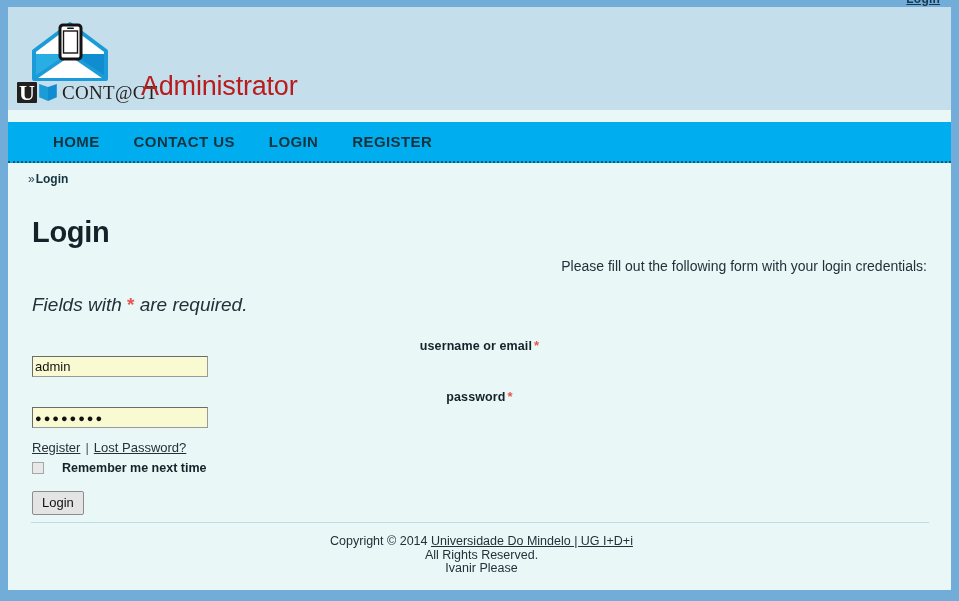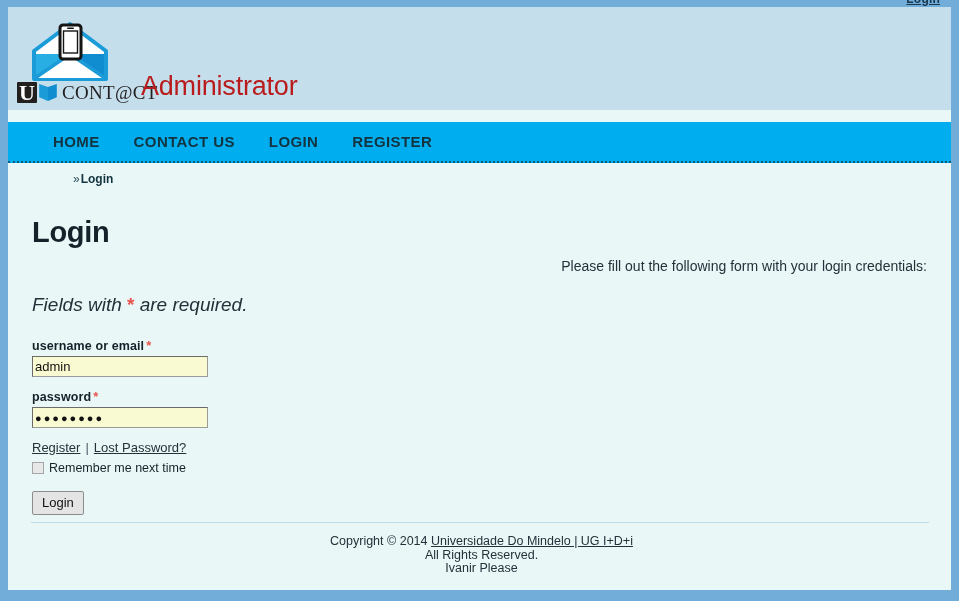--- a/index.html
+++ b/index.html
@@ -140,25 +140,24 @@
     font-size: 15px;
     font-weight: bold;
     color: #13333f;
     text-decoration: none;
     letter-spacing: .4px;
     line-height: 39px;
   }
 
   
   #breadcrumb {
-    padding: 9px 0 0 36px;
+    padding: 9px 0 0 20px;
     font-size: 12px;
     font-weight: bold;
     color: #13333f;
-    margin-left: 29px;
   }
   #breadcrumb .crumb-sep {
     font-weight: normal;
     color: #2c4c5a;
     margin-right: 1px;
   }
 
   
   #content {
     padding: 30px 24px 0 24px;
@@ -193,20 +192,21 @@
   #login-form {
     margin-top: 22px;
   }
   .field-label {
     display: block;
     font-size: 12.5px;
     font-weight: bold;
     color: #15222a;
     margin: 0 0 3px 0;
     letter-spacing: .1px;
+    text-align: center;
   }
   .field-label .req-star {
     font-size: 13px;
     margin-left: 2px;
   }
   .text-input {
     display: block;
     width: 170px;
     height: 17px;
     padding: 1px 2px;
@@ -250,22 +250,23 @@
     width: 12px;
     height: 12px;
     margin: 0 5px 0 0;
     background: #e8e8e8;
     border: 1px solid #a6a6a6;
     display: inline-block;
     box-sizing: border-box;
   }
   #remember-label {
     font-size: 12.5px;
-    font-weight: normal;
+    font-weight: bold;
     color: #15222a;
+    margin-left: 13px;
   }
   #login-button {
     margin-top: 16px;
     padding: 3px 9px 4px 9px;
     font-family: "Liberation Sans", sans-serif;
     font-size: 13px;
     color: #111;
     background: #E4E4E4;
     border: 1px solid #8c8c8c;
     border-radius: 2px;

